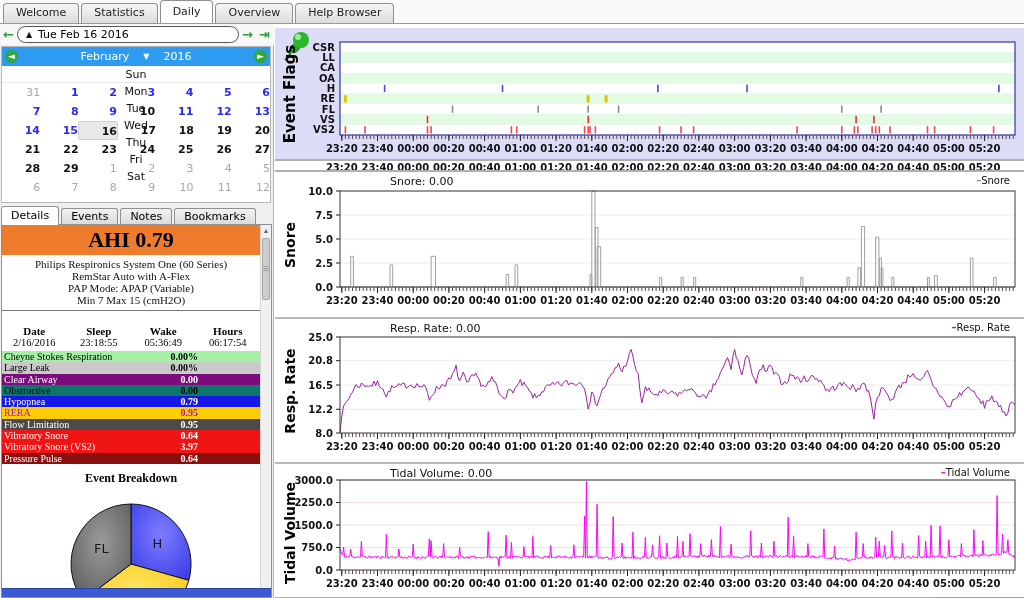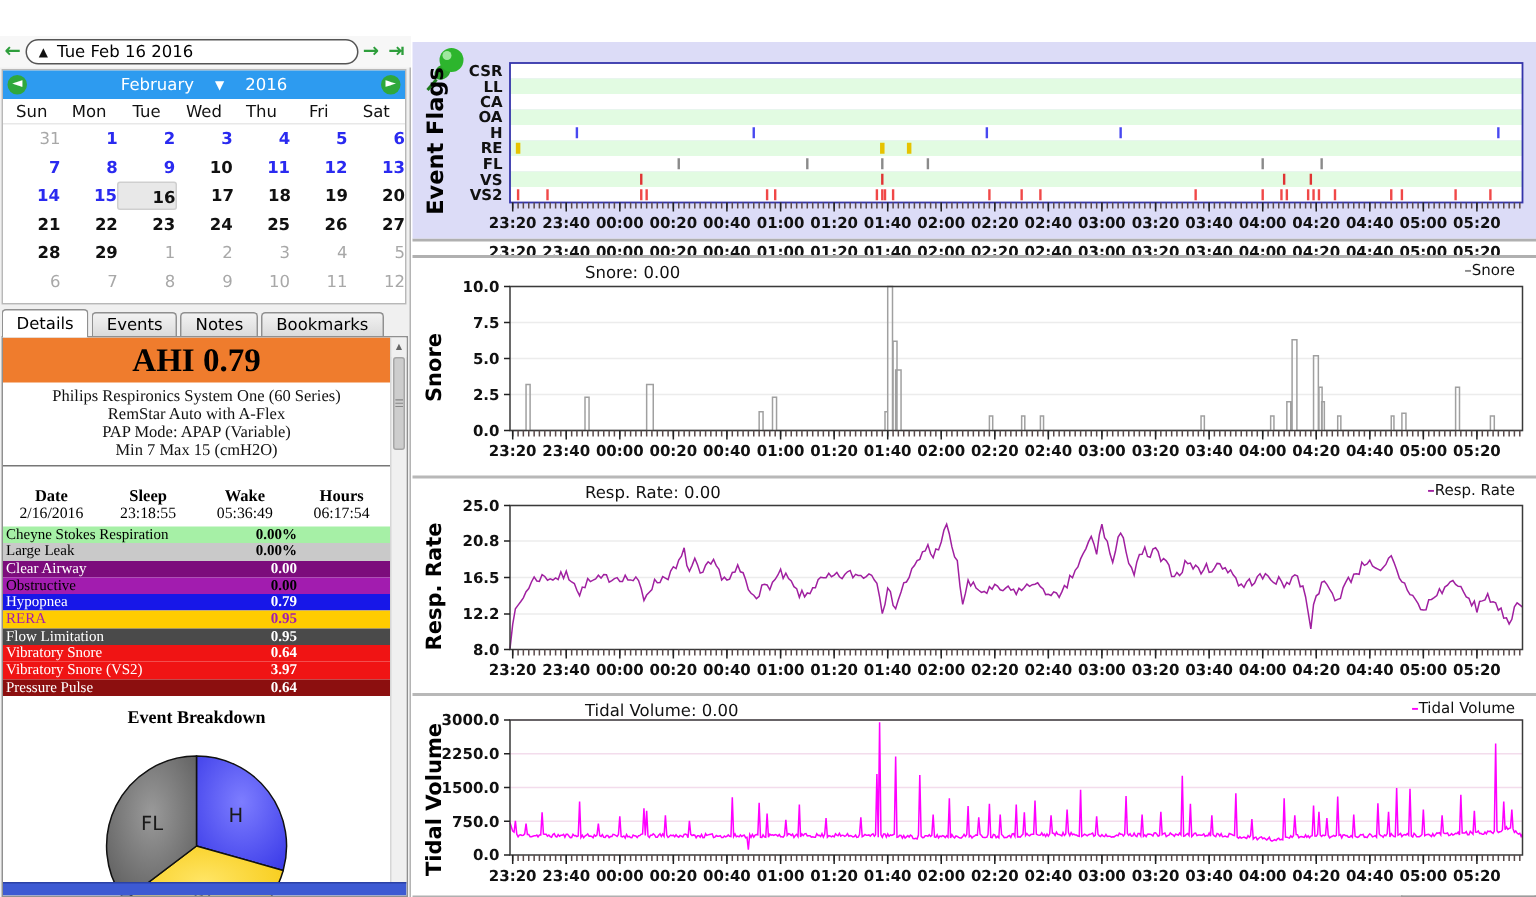--- a/index.html
+++ b/index.html
@@ -14,21 +14,21 @@
   #datenav{position:absolute;left:0;top:0;width:274px;height:21px;background:#f7f7f7;display:flex;align-items:center;}
   .nav-arrow{color:#2e9e3c;font-size:13px;font-weight:bold;padding:0 3px;cursor:pointer;}
   #datepill{flex:0 0 auto;width:222px;height:17px;border:1px solid #555;border-radius:9px;background:#fff;font-size:11px;display:flex;align-items:center;padding:0 8px;gap:6px;}
   #datepill .caret{font-size:8px;color:#111;}
   
   #calendar{position:absolute;left:1px;top:22px;width:270px;height:157px;background:#fff;border:1px solid #b8b8b8;}
   #cal-head{height:19px;background:#2d9bf0;color:#fff;font-size:11px;display:flex;align-items:center;justify-content:space-between;padding:0 3px;}
   .cal-nav{width:13px;height:13px;border-radius:50%;background:#2fa83c;color:#fff;font-size:9px;line-height:13px;text-align:center;cursor:pointer;}
   #cal-title{display:flex;gap:14px;align-items:center;}
   #cal-title .caret{font-size:8px;}
-  #dayrow{display:flex;height:17px;border-bottom:1px solid #e8e8e8;}
+  #dayrow{display:flex;height:17px;border-bottom:1px solid #e8e8e8;flex-direction:column;}
   #dayrow div{flex:1;text-align:center;font-size:11px;color:#111;line-height:17px;}
   .calweek{display:flex;height:19px;}
   .calcell{flex:1;text-align:right;font-size:11px;line-height:19px;cursor:pointer;}
   .cal-data{color:#2a2af0;font-weight:bold;}
   .cal-nodata{color:#111;font-weight:bold;}
   .cal-other{color:#a8a8a8;}
   .cal-selected{background:#e8e8e8;border:1px solid #cfcfcf;border-radius:2px;color:#111;font-weight:bold;}
   
   #dtabs{position:absolute;left:1px;top:182px;height:19px;display:flex;align-items:flex-end;text-align:center;}
   .dtab{height:17px;line-height:15px;padding:0 9px;font-size:11px;background:linear-gradient(#f2f2f2,#d9d9d9);border:1px solid #909090;border-bottom:none;border-radius:3px 3px 0 0;margin-right:2px;}
@@ -71,20 +71,27 @@
   svg text.rowlab{font:600 10px "DejaVu Sans",sans-serif;fill:#111;}
   svg text.plabel{font:13px "DejaVu Sans",sans-serif;fill:#1a1a1a;}
   #stub{position:absolute;right:0;bottom:0;width:90px;height:5px;background:#f8f8f8;border:1px solid #9c9c9c;border-bottom:none;}
   #p-tidal .botline{position:absolute;left:0;right:0;bottom:4px;height:0;border-top:1px solid #b0b0b0;}
 </style>
 </head>
 <body>
 
 <div id="app">
 
+  <div id="tabbar">
+      <div class="tab">Welcome</div>
+      <div class="tab">Statistics</div>
+      <div class="tab active">Daily</div>
+      <div class="tab">Overview</div>
+      <div class="tab">Help Browser</div>
+    </div>
 
   <div id="left">
     <div id="datenav">
       <span class="nav-arrow">←</span>
       <div id="datepill">
         <span class="caret">▲</span>
         <span>Tue Feb 16 2016</span>
       </div>
       <span class="nav-arrow">→</span>
       <span class="nav-arrow">⇥</span>
@@ -202,21 +209,21 @@
             <span class="val">0.00%</span>
           </div>
           <div class="evrow" style="background: rgb(201, 201, 201); color: rgb(0, 0, 0);">
             <span class="lbl">Large Leak</span>
             <span class="val">0.00%</span>
           </div>
           <div class="evrow" style="background: rgb(124, 12, 124); color: rgb(255, 255, 255);">
             <span class="lbl">Clear Airway</span>
             <span class="val">0.00</span>
           </div>
-          <div class="evrow" style="background: #a21caf; color: rgb(0, 0, 0); padding-left: 39px;">
+          <div class="evrow" style="background: #0f766e; color: rgb(0, 0, 0); padding-left: 39px;">
             <span class="lbl">Obstructive</span>
             <span class="val">0.00</span>
           </div>
           <div class="evrow" style="background: rgb(23, 23, 232); color: rgb(255, 255, 255);">
             <span class="lbl">Hypopnea</span>
             <span class="val">0.79</span>
           </div>
           <div class="evrow" style="background: rgb(255, 204, 0); color: #a21caf;">
             <span class="lbl">RERA</span>
             <span class="val">0.95</span>

